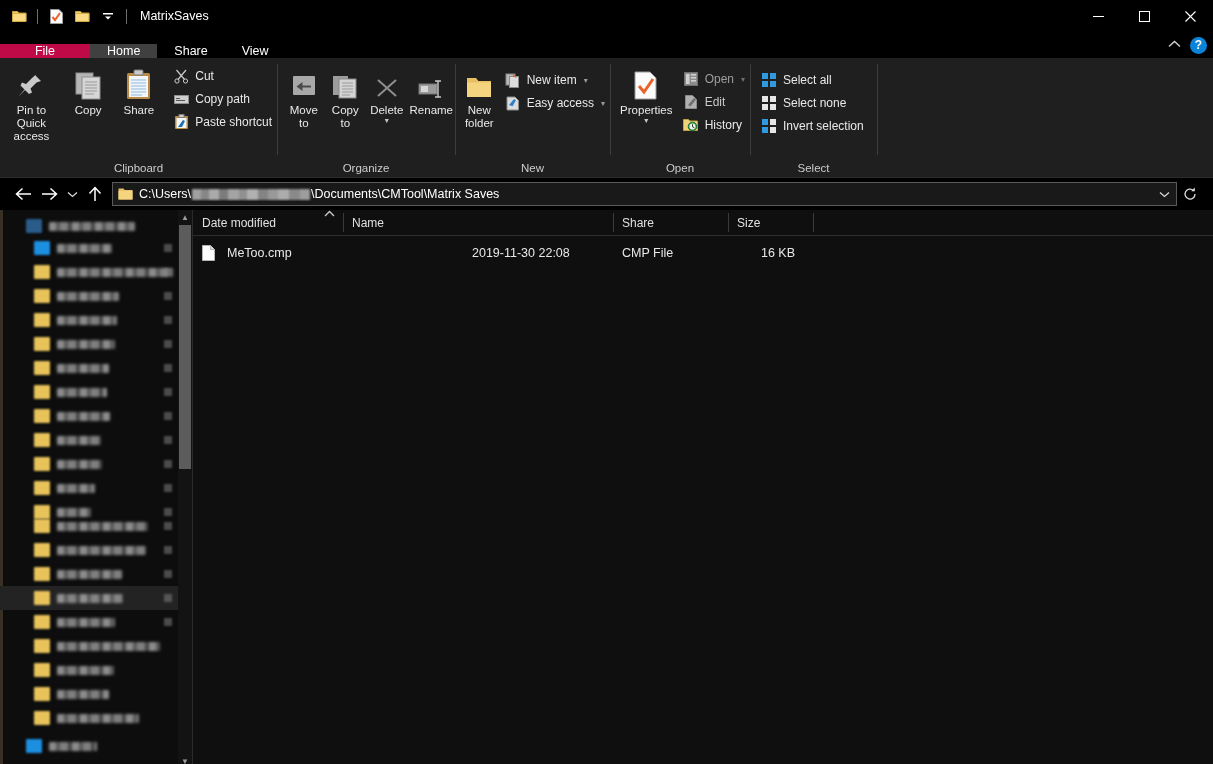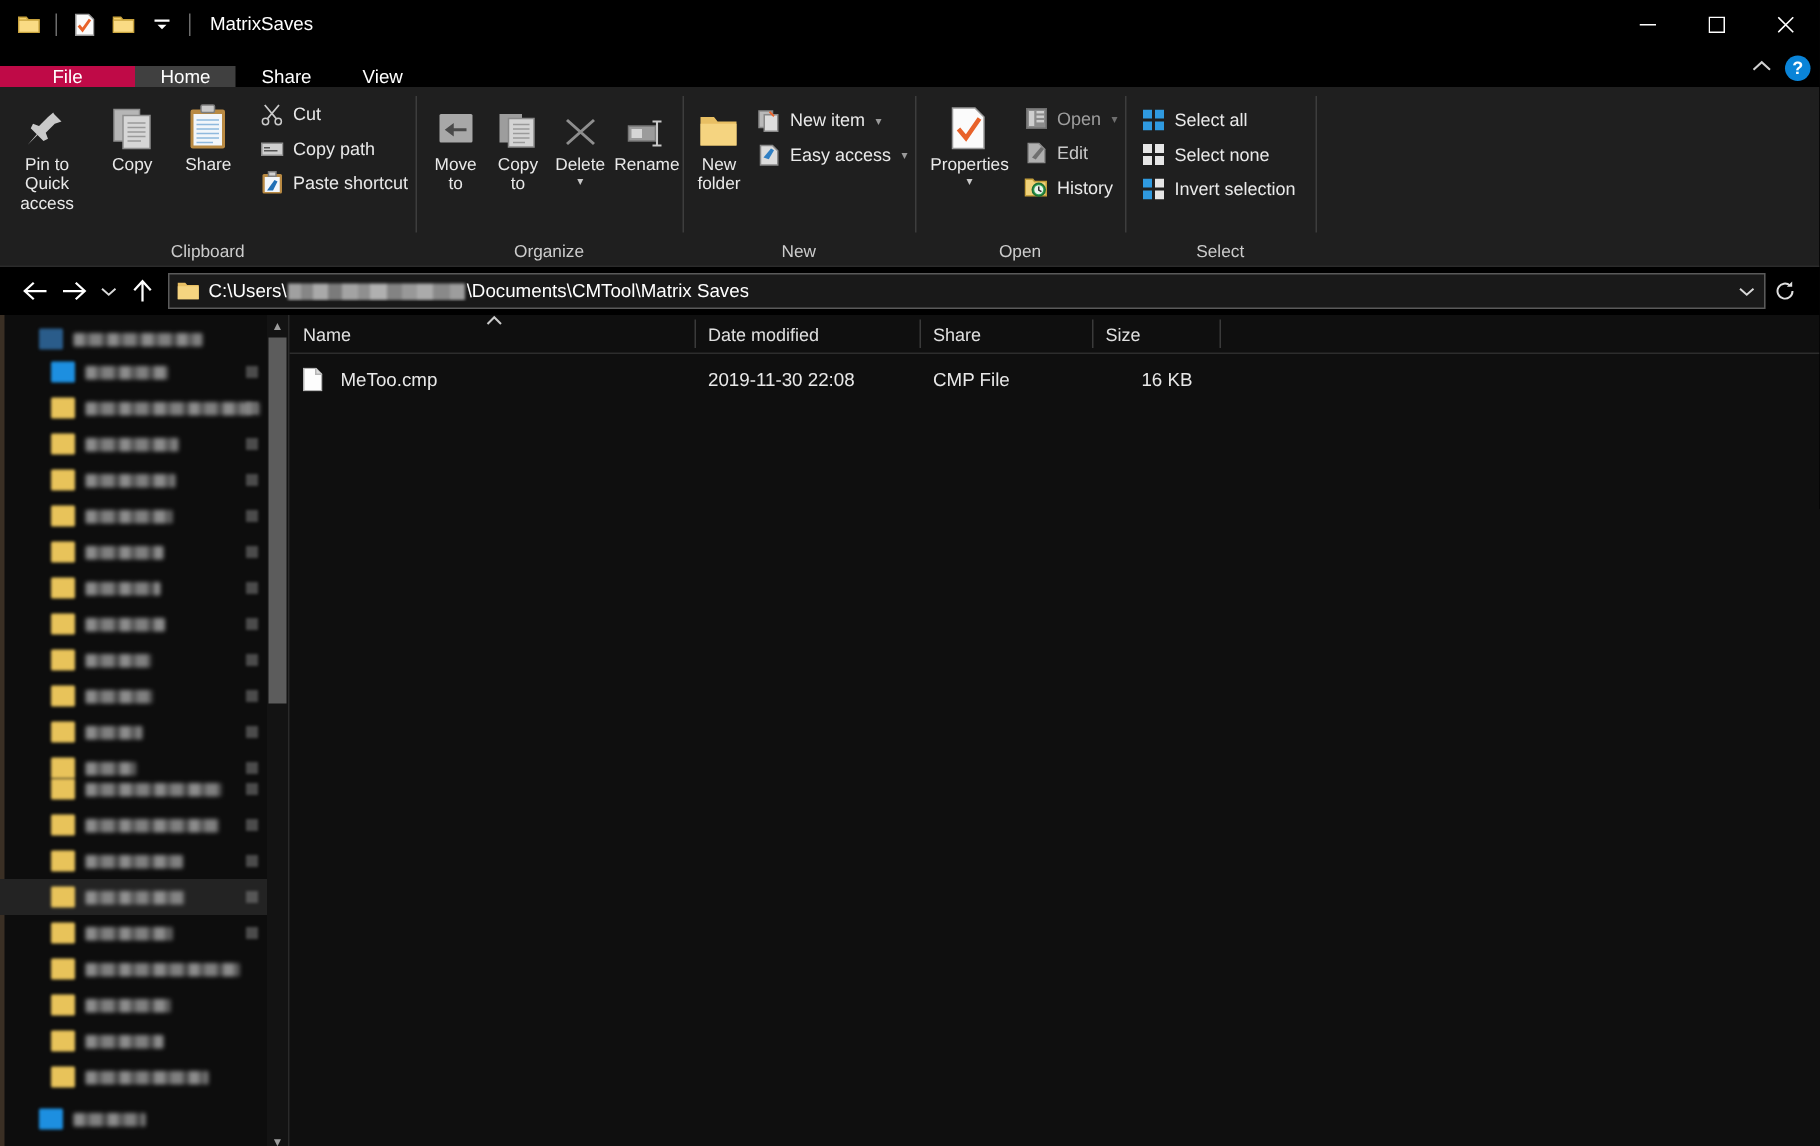--- a/index.html
+++ b/index.html
@@ -934,22 +934,22 @@
       </div>
     <div class="nav-sb">
       <div class="arrow">▲</div>
       <div class="thumb"></div>
       <div class="arrow" style="position:absolute;bottom:0;left:0;right:0">▼</div>
     </div>
   </div>
 
   <div class="filepane">
     <div class="colhead">
+      <div class="col" style="width:150px">Date modified</div>
       <div class="col" style="width:270px">Name</div>
-      <div class="col" style="width:150px">Date modified</div>
       <div class="col" style="width:115px">Share</div>
       <div class="col" style="width:85px">Size</div>
       <div class="col" style="width:40px"></div>
       <div class="sortmark">
         <svg width="11" height="7" viewBox="0 0 11 7">
             <path d="M1 6L5.5 1.5 10 6" stroke="#cacaca" stroke-width="1.4" fill="none"></path>
           </svg>
       </div>
     </div>
 

